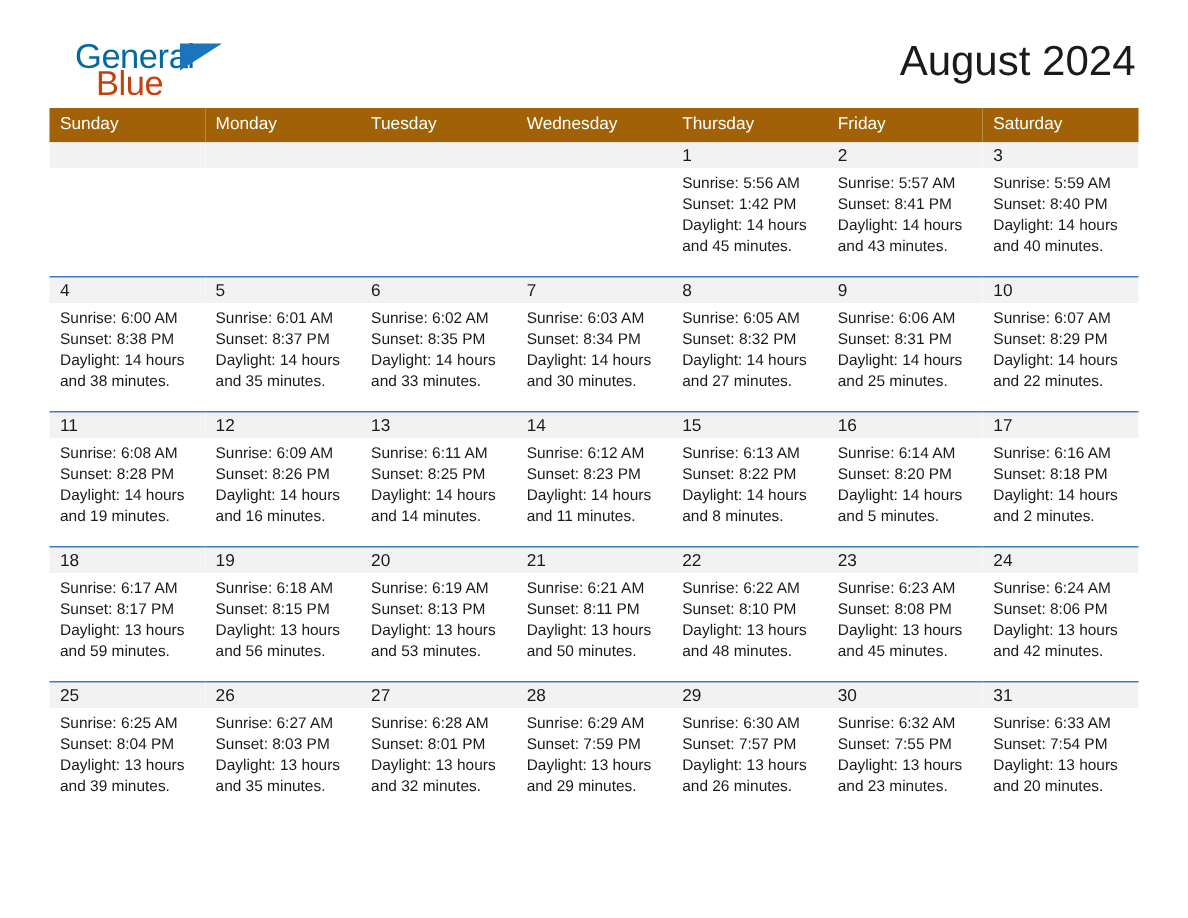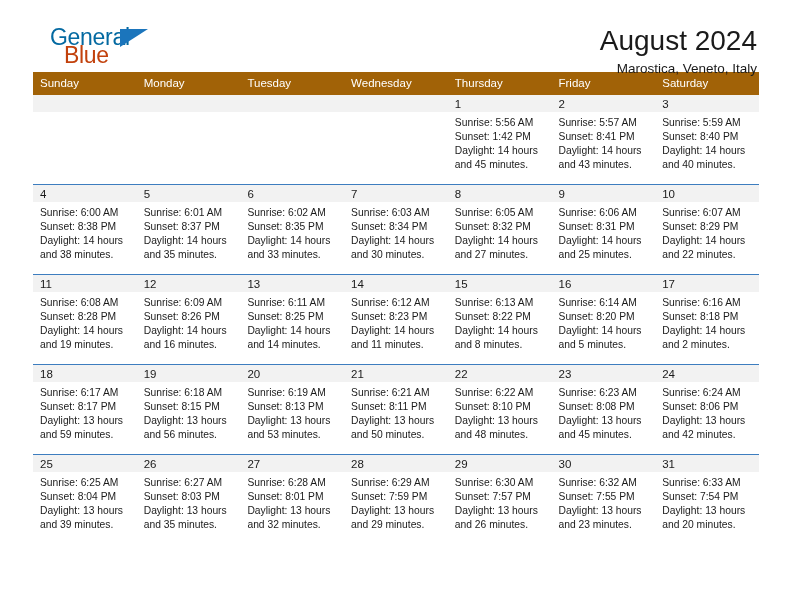--- a/index.html
+++ b/index.html
@@ -139,21 +139,20 @@
   <div class="header">
 
     <div class="logo">
       <span class="logo-general">General</span>
       <span class="logo-triangle"></span>
       <span class="logo-blue">Blue</span>
     </div>
 
     <div class="title-block">
       <div class="cal-title">August 2024</div>
-      <div class="cal-subtitle">Marostica, Veneto, Italy</div>
     </div>
 
   </div>
 
   <table class="calendar">
     <thead>
       <tr>
         <th>Sunday</th>
         <th>Monday</th>
         <th>Tuesday</th>

